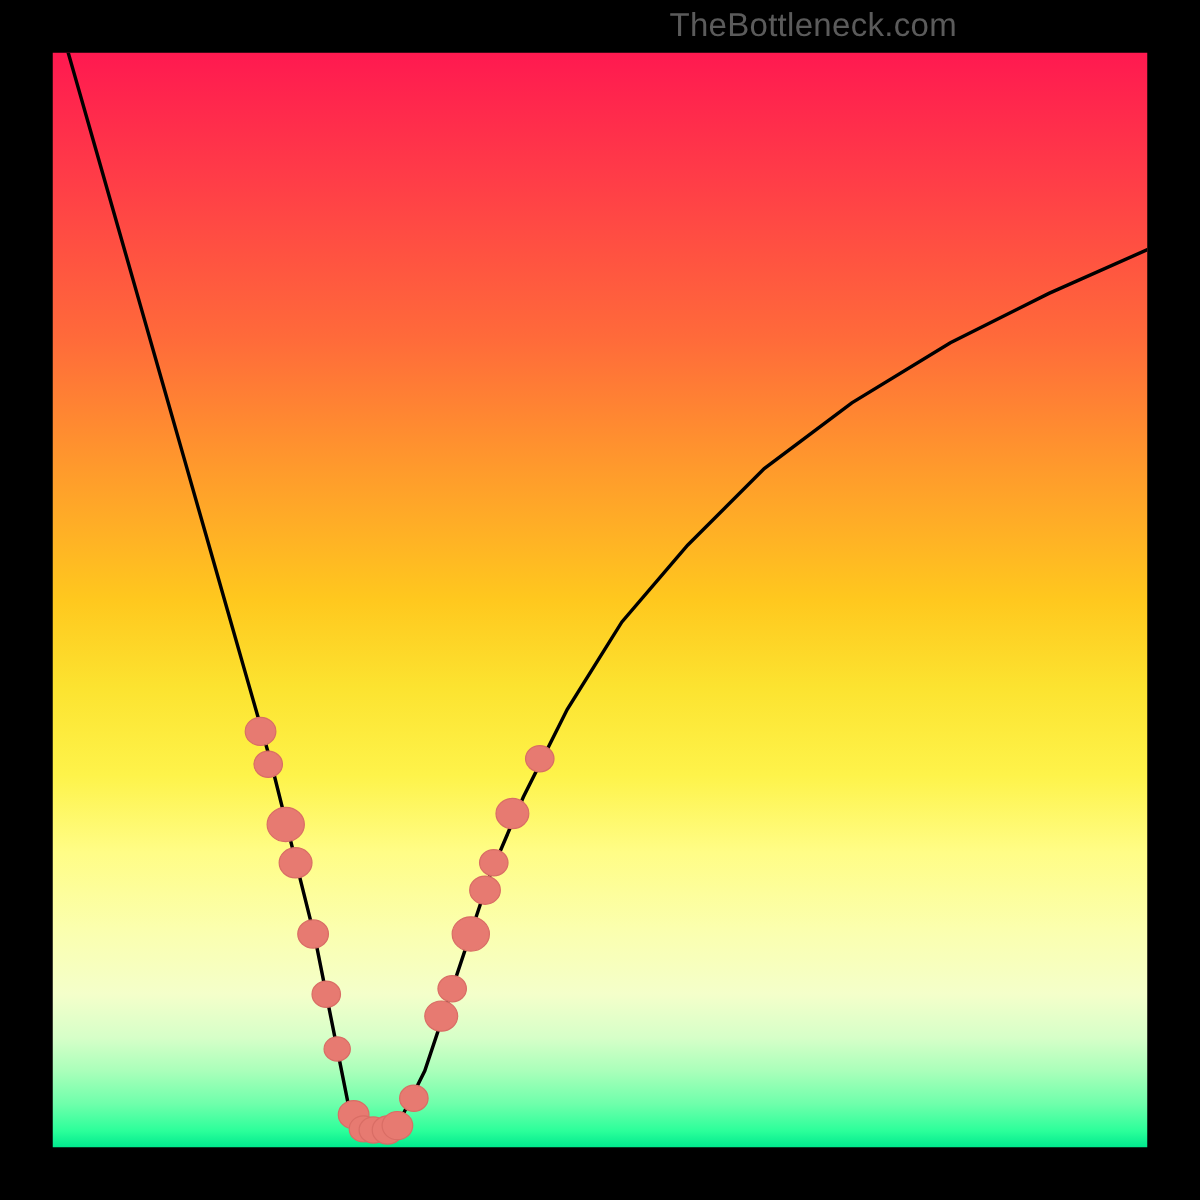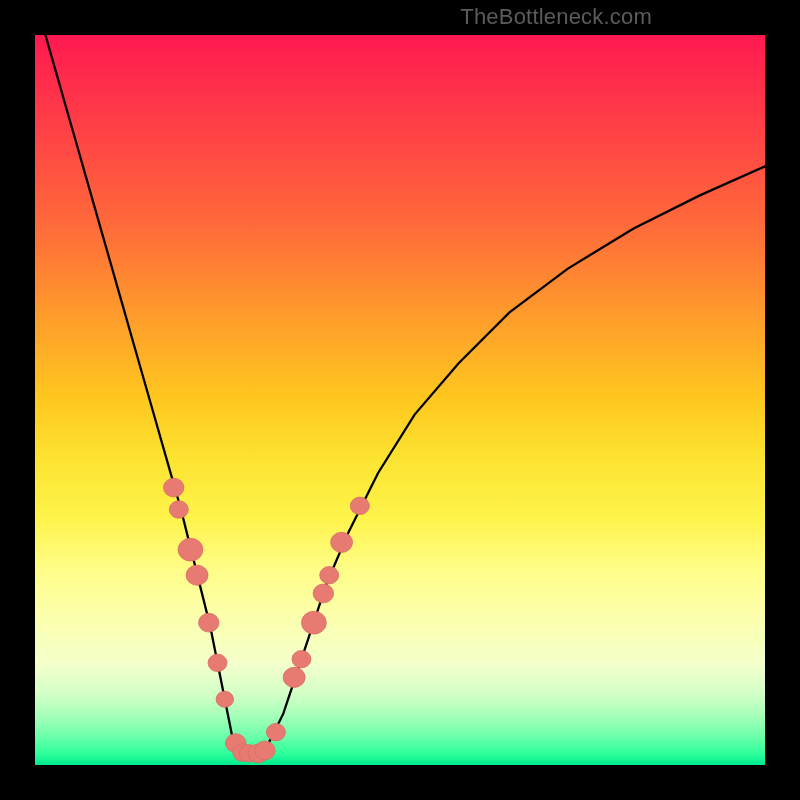--- a/index.html
+++ b/index.html
@@ -11,21 +11,20 @@
     background: #000;
     font-family: Arial, Helvetica, sans-serif;
   }
   .frame {
     position: absolute;
     left: 0;
     top: 0;
     width: 648px;
     height: 800px;
     background: #000;
-    padding-left: 14px;
   }
   .plot {
     position: absolute;
     left: 35px;
     top: 35px;
     width: 730px;
     height: 730px;
     overflow: hidden;
   }
   .gradient {

